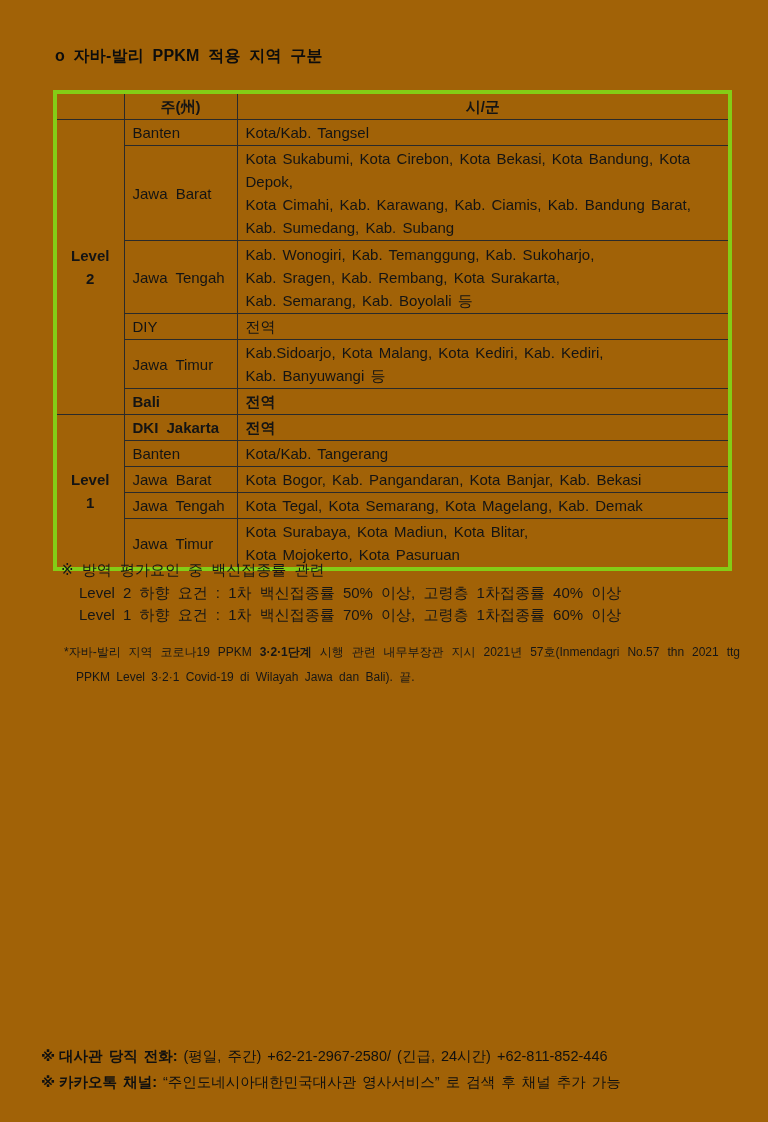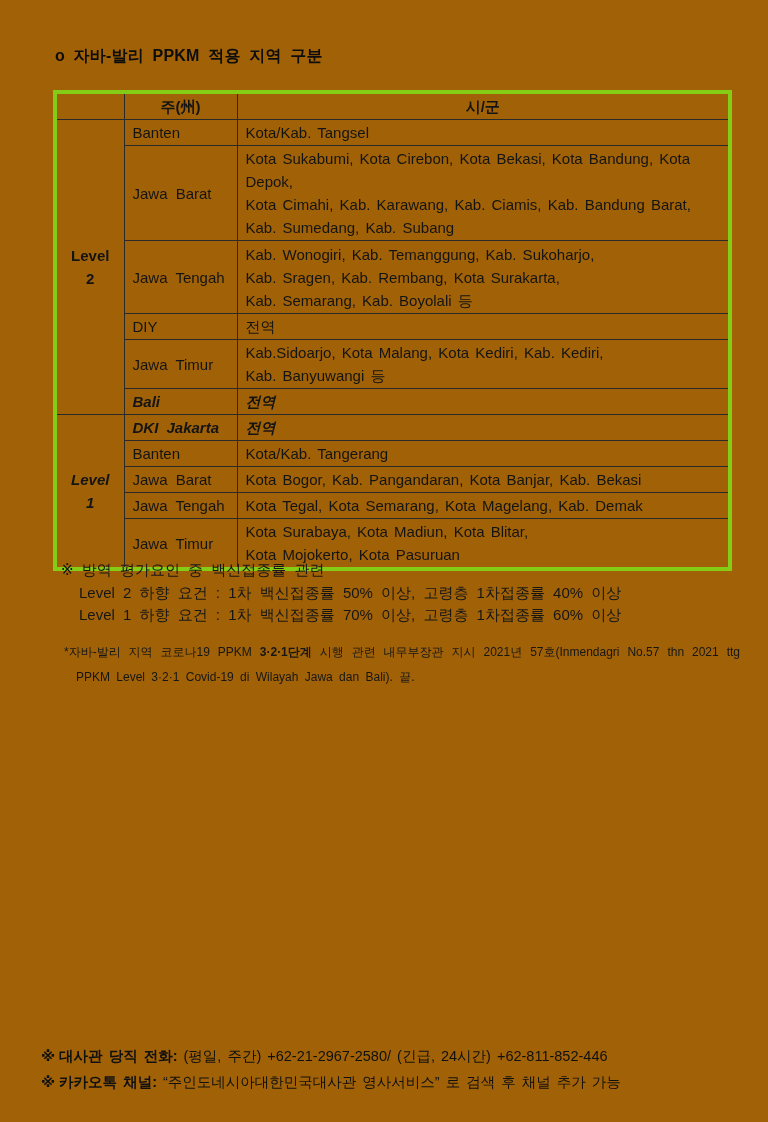--- a/index.html
+++ b/index.html
@@ -37,21 +37,21 @@
   .level-cell {
     text-align:center; font-weight:bold;
     vertical-align:top; padding-top:1px;
     line-height:24px; word-spacing:7px;
   }
   .prov-cell { word-spacing:4px; }
   .cities-cell { white-space:pre-line; padding-left:10px; word-spacing:2px; }
   tr.h26 { height:26px; }
   tr.h46 { height:46px; }
   tr.h72 { height:73px; }
-  tr.bold-row td { font-weight:bold;font-style:italic; }
+  tr.bold-row td { font-weight:bold; }
   .vaccine-note {
     position:absolute; left:61px; top:559px;
     font-size:15px; line-height:22.5px; color:#161616;
     word-spacing:4px;
   }
   .vaccine-note .sub { margin-left:18px; }
   .source-note {
     position:absolute; left:64px; top:640px;
     width:676px;
     font-size:12px; line-height:25px; color:#161616;

